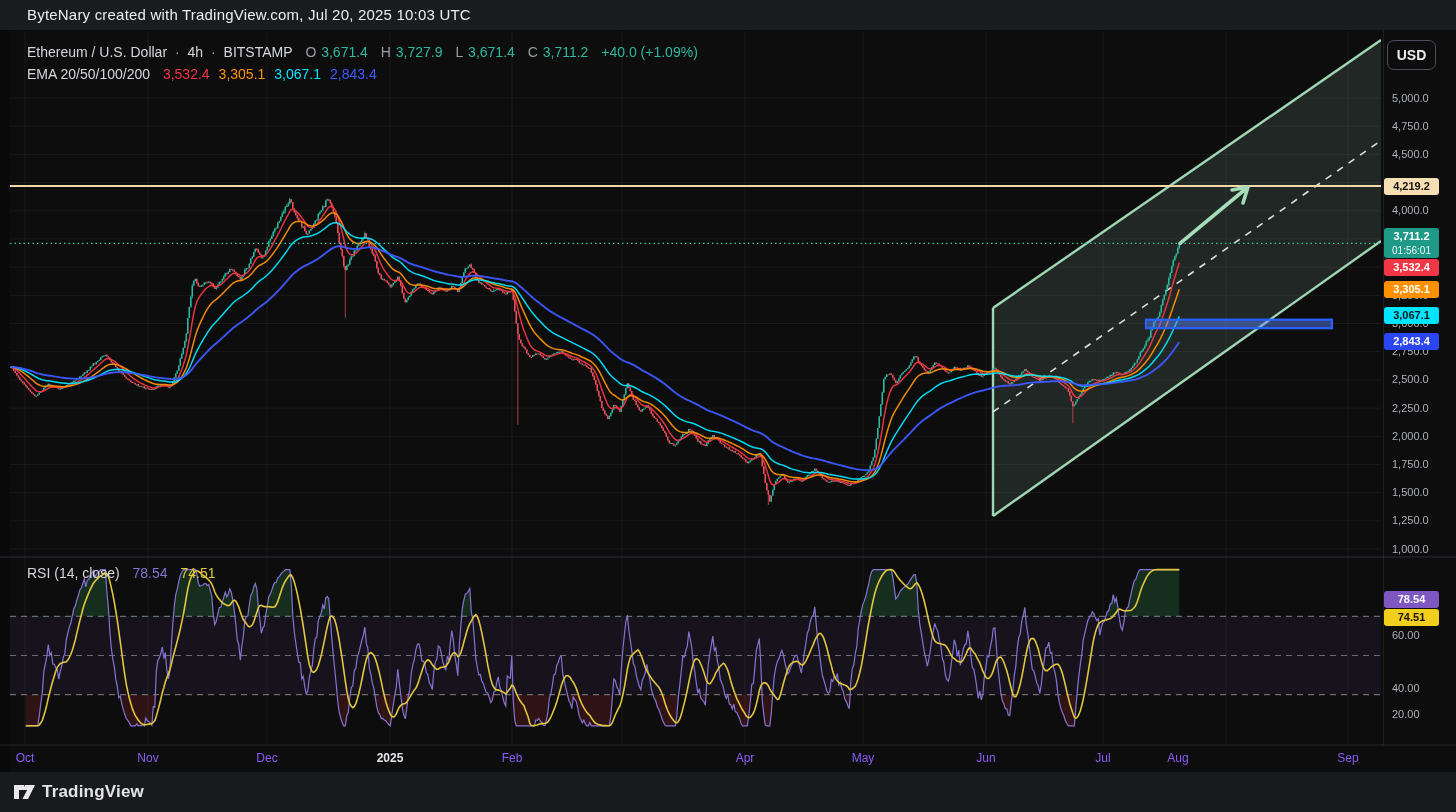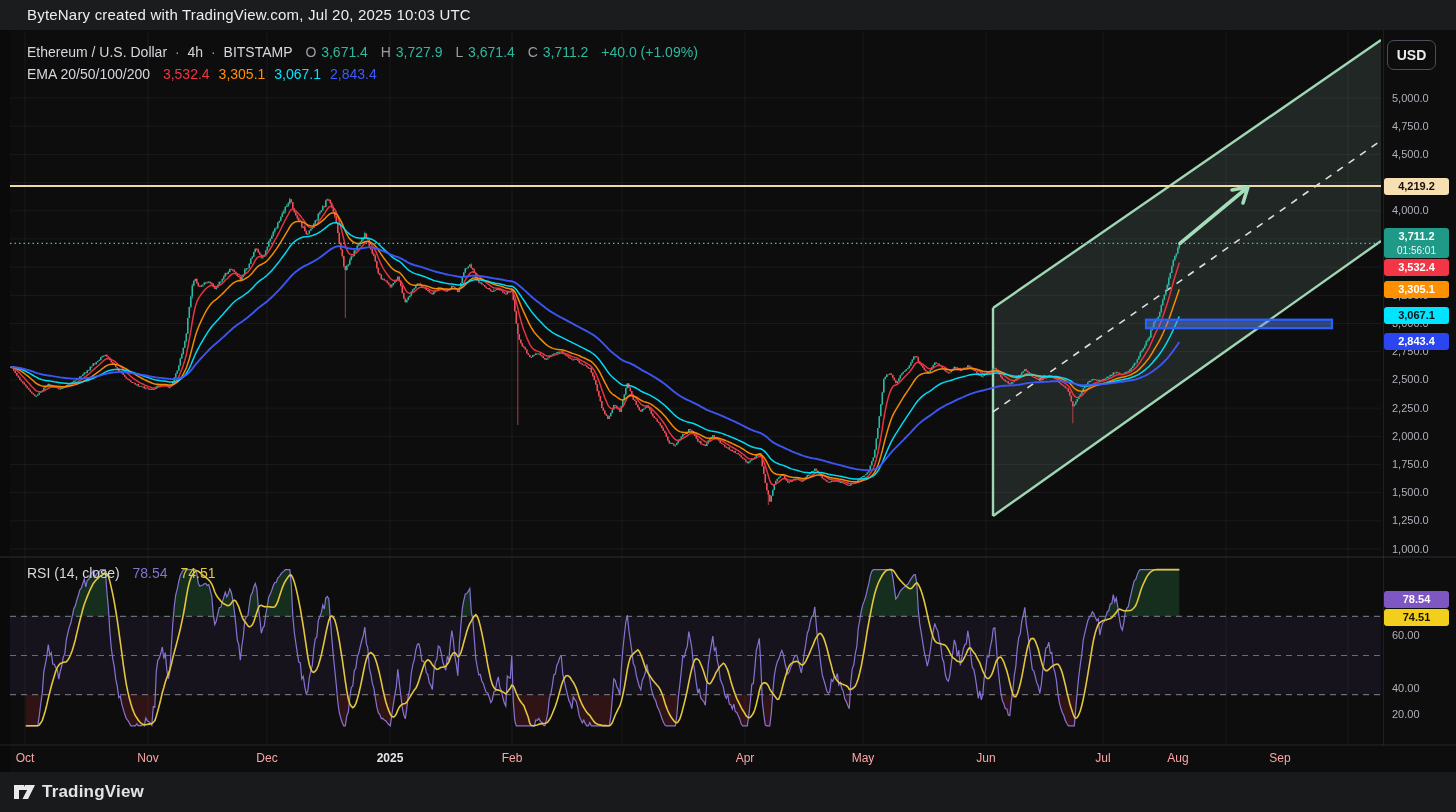--- a/index.html
+++ b/index.html
@@ -17,23 +17,23 @@
   #tvlogo{position:absolute;left:13px;top:10px;}
   .legend{z-index:5;color:#d5d7dc;font-size:14px;white-space:nowrap;}
   .legend .dim{color:#9b9ea6;}
   .legend .teal{color:#2eb99f;}
   .legend span{margin-right:4px;}
   .legend .gap{margin-right:9px;}
   #usdbtn{left:1387px;top:40px;width:47px;height:28px;border:1px solid #4c4f58;border-radius:7px;
           color:#ececee;font-size:14px;font-weight:600;text-align:center;line-height:28px;
           z-index:6;background:rgba(13,13,14,.6);cursor:pointer;}
   .ptick{position:absolute;left:1392px;color:#aeb1b8;font-size:11px;z-index:2;}
-  .ttick{position:absolute;color:#fca5a5;font-size:12px;transform:translateX(-50%);z-index:2;}
+  .ttick{position:absolute;color:#8b5cf6;font-size:12px;transform:translateX(-50%);z-index:2;}
   .ttick.bold{color:#e3e4e7;font-weight:700;}
-  .badge{position:absolute;left:1384px;width:65px;border-radius:3px;z-index:6;
+  .badge{position:absolute;left:1384px;width:55px;border-radius:3px;z-index:6;
          font-size:11px;font-weight:600;text-align:center;box-sizing:border-box;}
   .badge .sub{font-size:10px;font-weight:400;opacity:.92;margin-top:-1px;}
   #timeaxis{left:0;top:745px;width:1456px;height:26px;z-index:2;}
   #timeaxis .ttick{top:6px;}
 </style>
 </head>
 <body>
 
 <div id="stage">
 
@@ -158,21 +158,21 @@
       <div class="ttick" style="left: 148px;">Nov</div>
       <div class="ttick" style="left: 267px;">Dec</div>
       <div class="ttick bold" style="left: 390px;">2025</div>
       <div class="ttick" style="left: 512px;">Feb</div>
       <div class="ttick" style="left: 628px; margin-top: 32px;">Mar</div>
       <div class="ttick" style="left: 745px;">Apr</div>
       <div class="ttick" style="left: 863px;">May</div>
       <div class="ttick" style="left: 986px;">Jun</div>
       <div class="ttick" style="left: 1103px;">Jul</div>
       <div class="ttick" style="left: 1178px;">Aug</div>
-      <div class="ttick" style="left: 1280px;">Sep</div>
+      <div class="ttick" style="left: 1348px;">Sep</div>
     </div>
   <div id="badges" style="position: absolute; left: 0px; top: 0px; z-index: 6;">
       <div class="badge" style="top: 177.535px; height: 17px; background: rgb(246, 223, 179); color: rgb(22, 17, 10); line-height: 16px;">
         <div>4,219.2</div>
       </div>
       <div class="badge" style="top: 228.312px; height: 30px; background: rgb(31, 154, 136); color: rgb(255, 255, 255); line-height: 16px;">
         <div>3,711.2</div>
         <div class="sub">01:56:01</div>
       </div>
       <div class="badge" style="top: 259.312px; height: 17px; background: rgb(242, 54, 69); color: rgb(255, 255, 255); line-height: 16px;">

